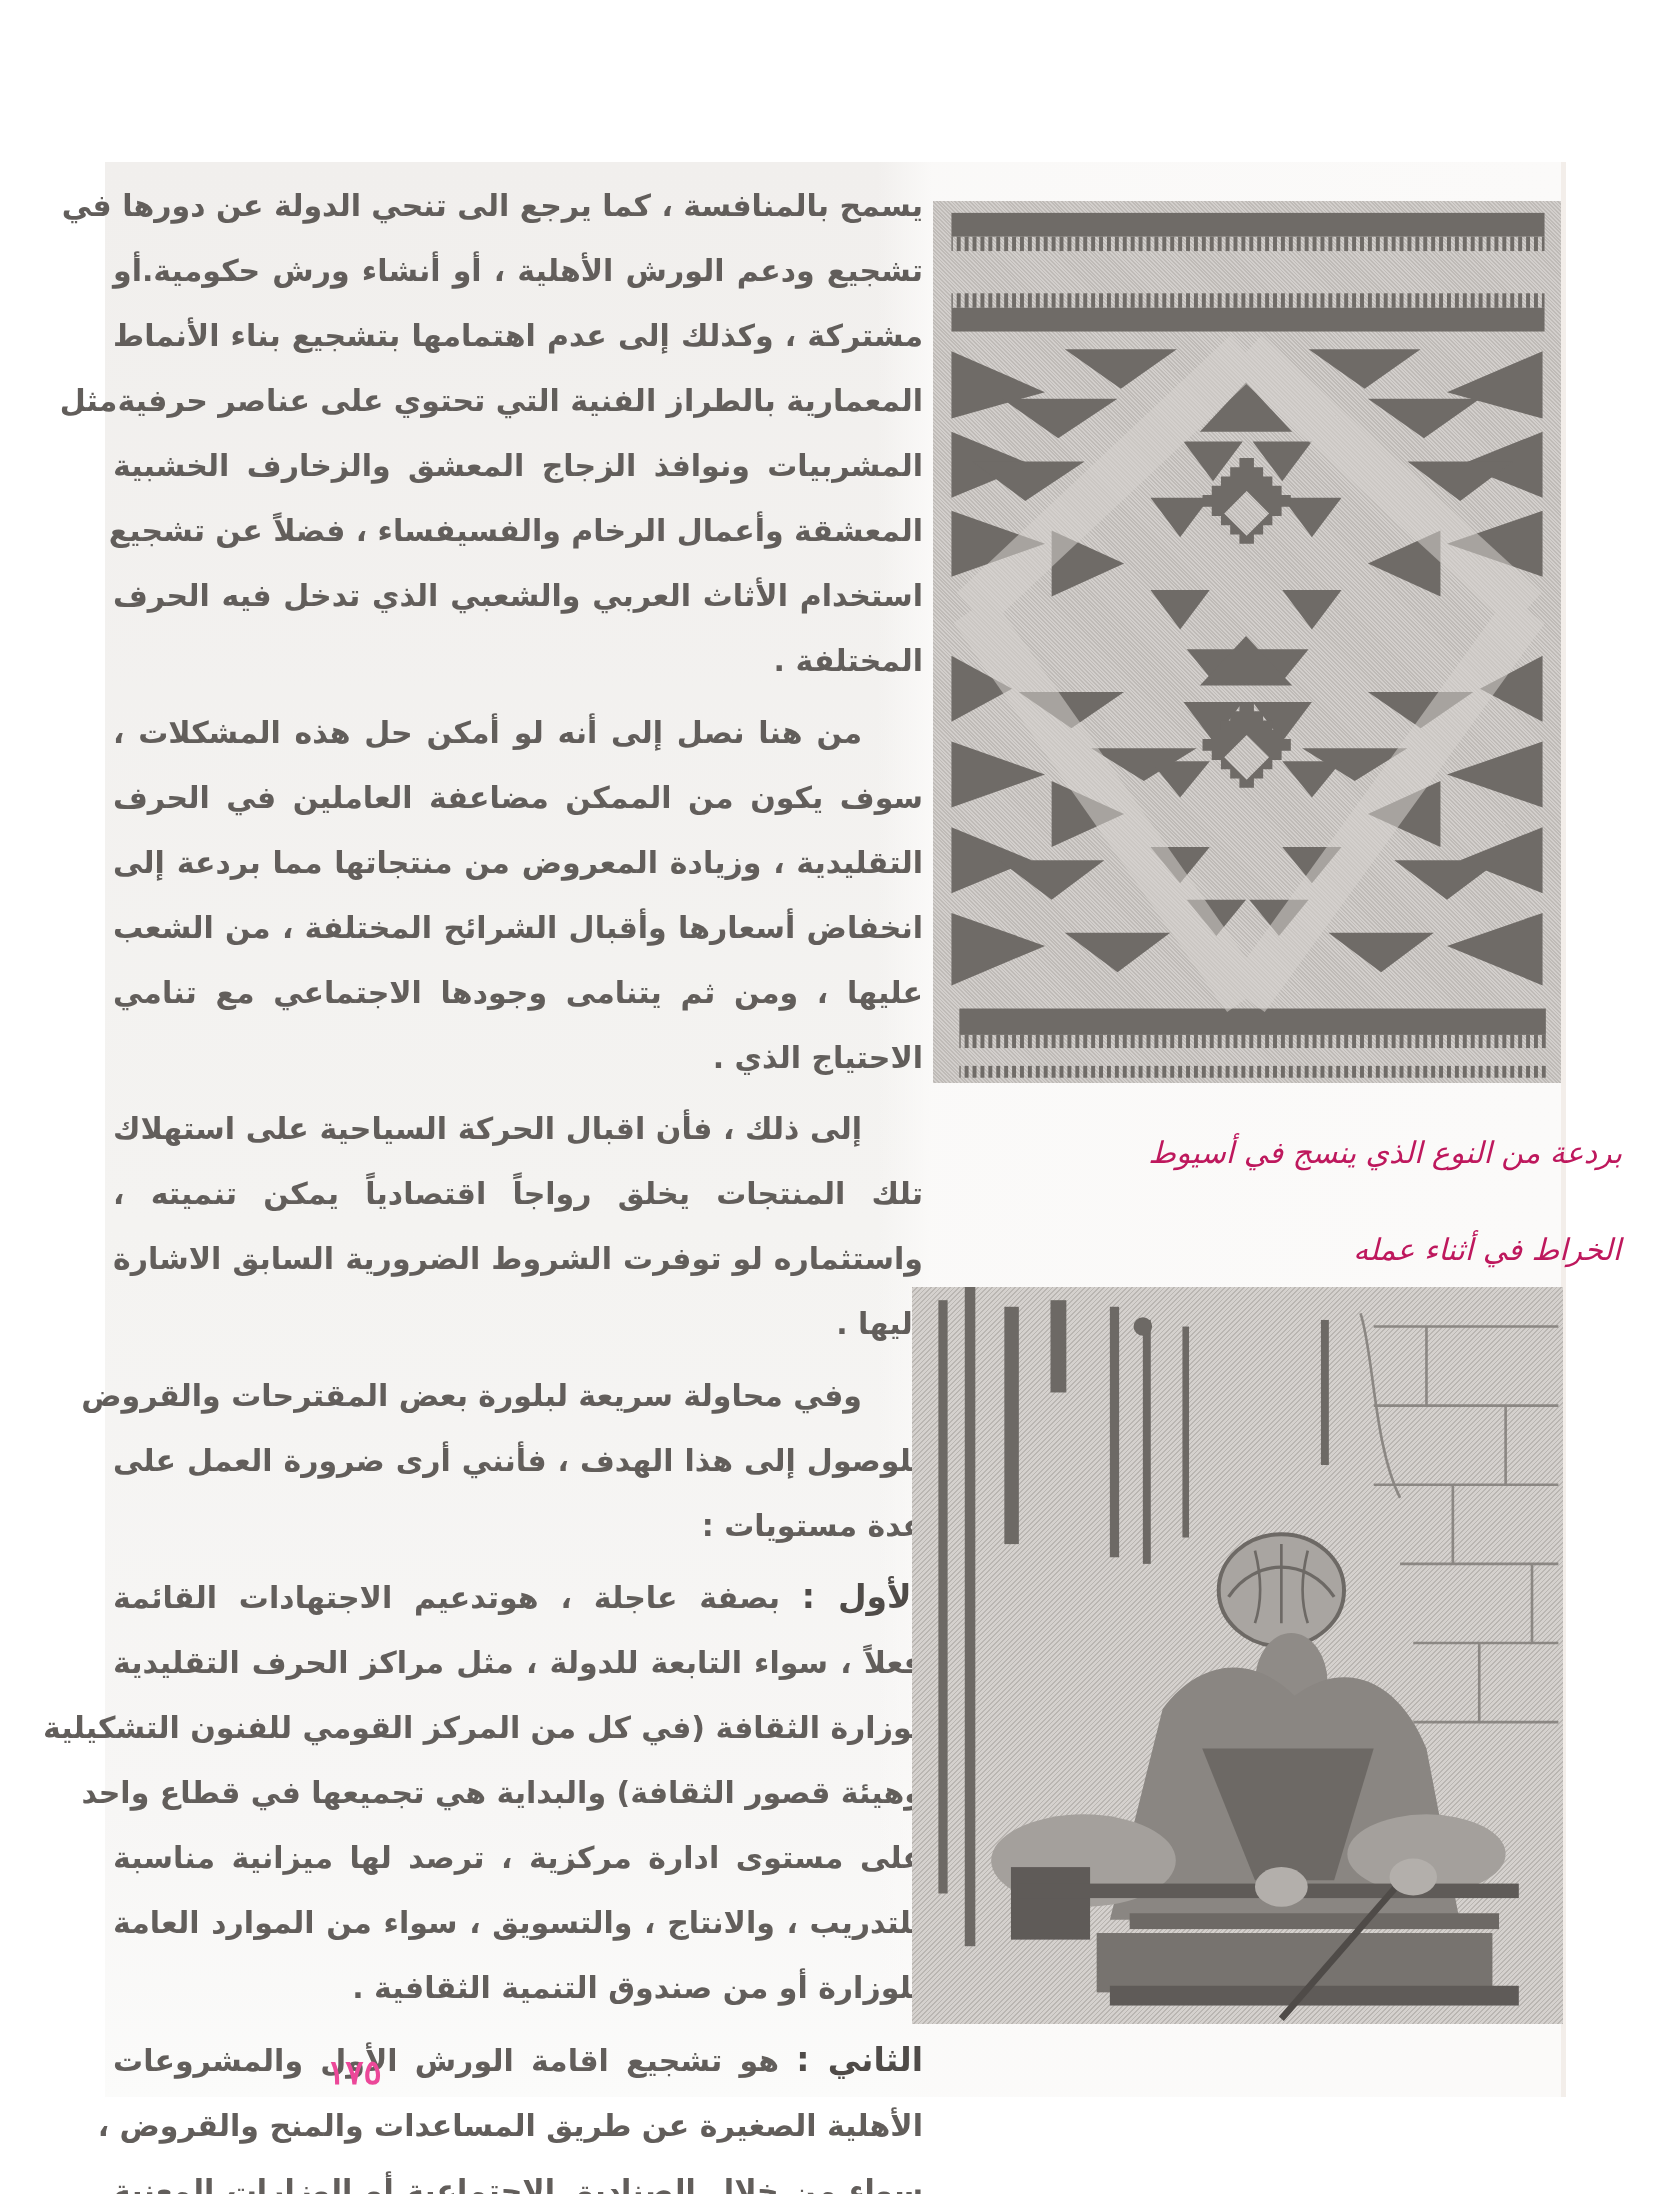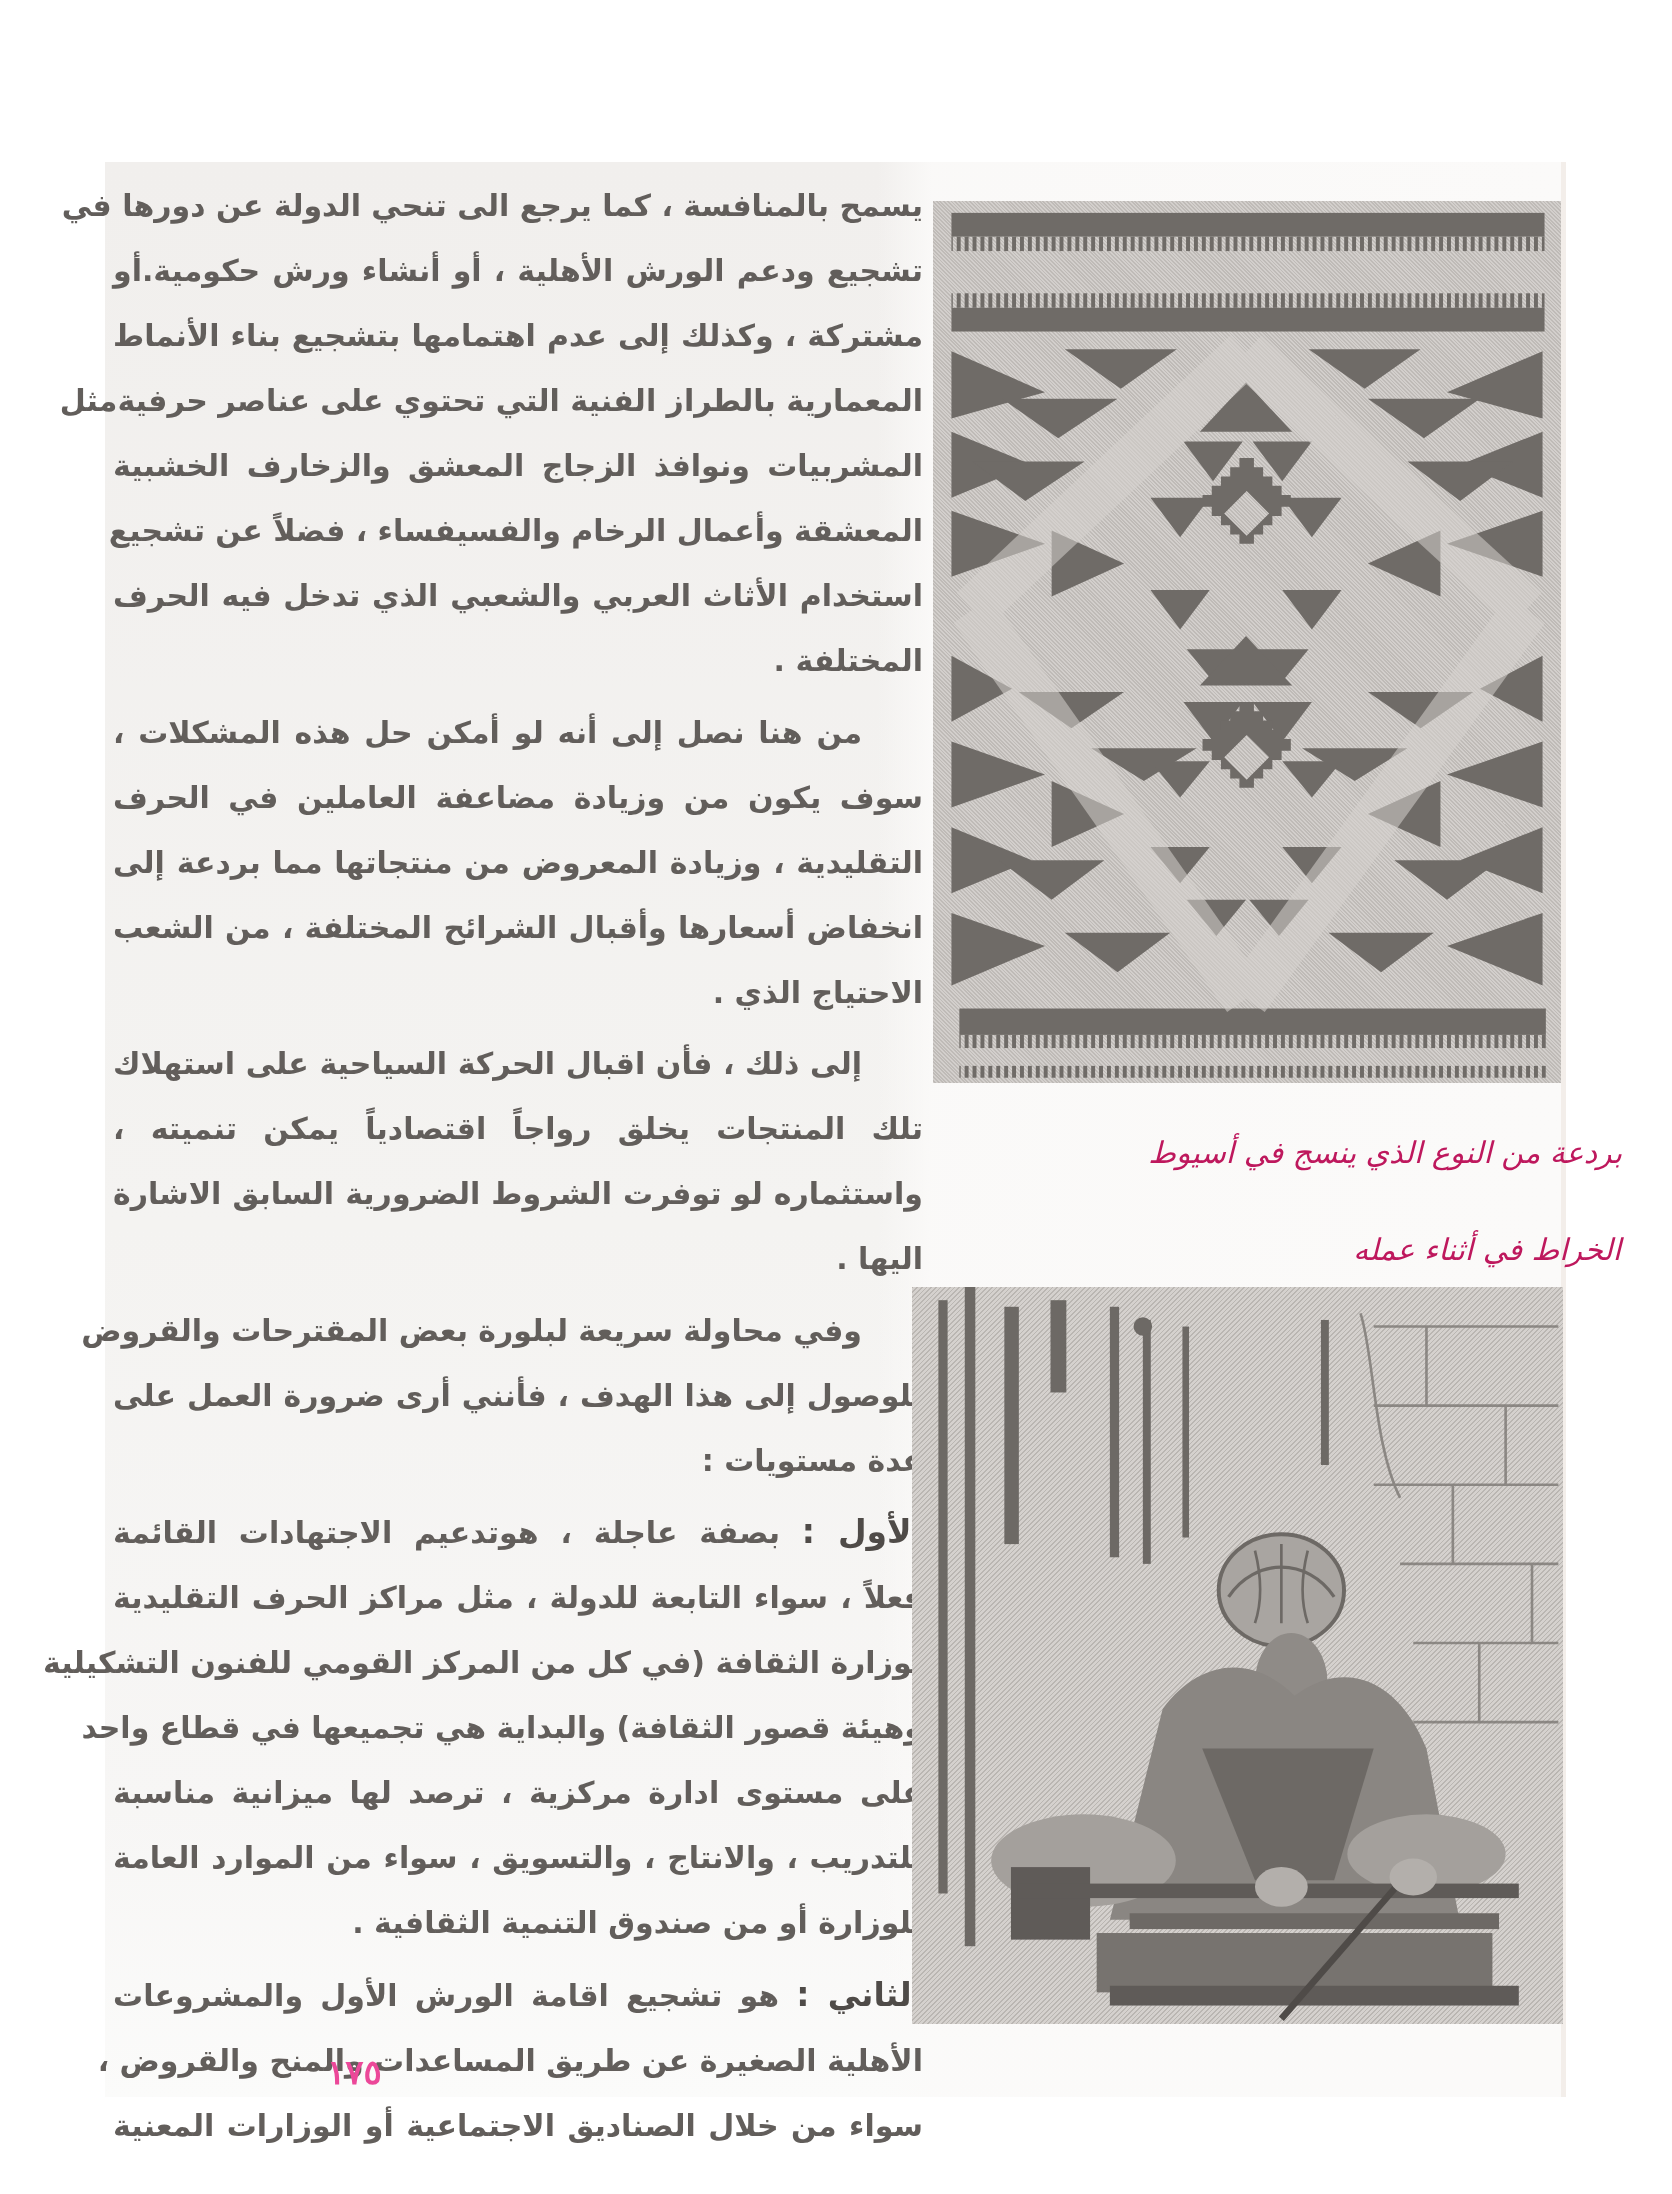--- a/index.html
+++ b/index.html
@@ -143,23 +143,24 @@
     <span class="line">مشتركة ، وكذلك إلى عدم اهتمامها بتشجيع بناء الأنماط</span>
     <span class="line">المعمارية بالطراز الفنية التي تحتوي على عناصر حرفيةمثل</span>
     <span class="line">المشربيات ونوافذ الزجاج المعشق والزخارف الخشبية</span>
     <span class="line">المعشقة وأعمال الرخام والفسيفساء ، فضلاً عن تشجيع</span>
     <span class="line">استخدام الأثاث العربي والشعبي الذي تدخل فيه الحرف</span>
     <span class="line last">المختلفة .</span>
   </p>
 
   <p>
     <span class="line indent">من هنا نصل إلى أنه لو أمكن حل هذه المشكلات ،</span>
-    <span class="line">سوف يكون من وزيادة مضاعفة العاملين في الحرف</span>
+    <span class="line">سوف يكون من الممكن مضاعفة العاملين في الحرف</span>
     <span class="line">التقليدية ، وزيادة المعروض من منتجاتها مما بردعة إلى</span>
     <span class="line">انخفاض أسعارها وأقبال الشرائح المختلفة ، من الشعب</span>
+    <span class="line">عليها ، ومن ثم يتنامى وجودها الاجتماعي مع تنامي</span>
     <span class="line last">الاحتياج الذي .</span>
   </p>
 
   <p>
     <span class="line indent">إلى ذلك ، فأن اقبال الحركة السياحية على استهلاك</span>
     <span class="line">تلك المنتجات يخلق رواجاً اقتصادياً يمكن تنميته ،</span>
     <span class="line">واستثماره لو توفرت الشروط الضرورية السابق الاشارة</span>
     <span class="line last">اليها .</span>
   </p>
 

